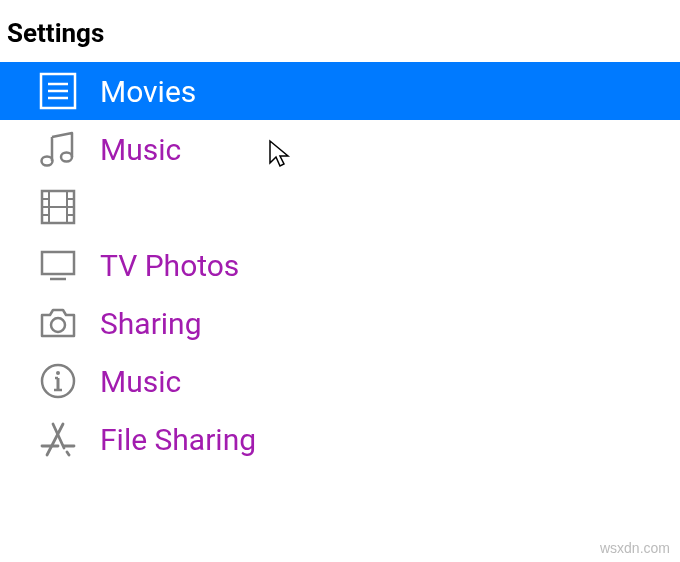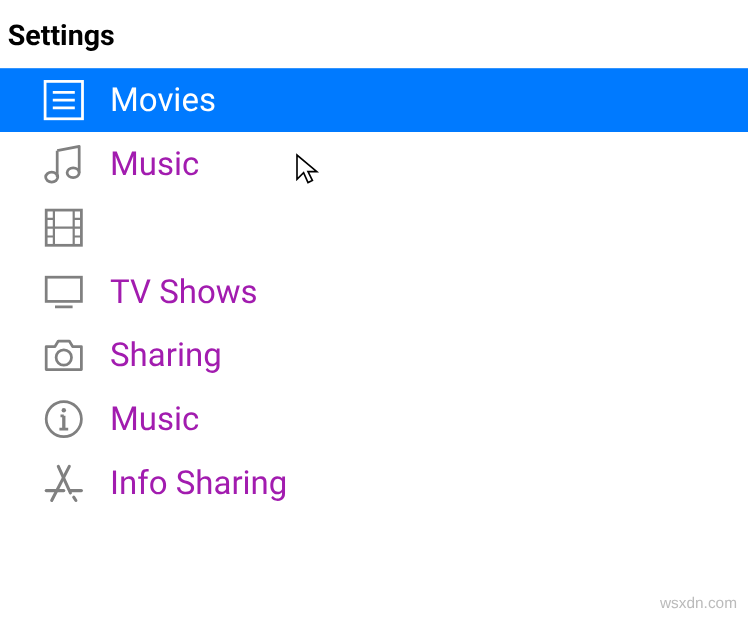--- a/index.html
+++ b/index.html
@@ -116,21 +116,21 @@
     </span>
   </li>
 
   <li class="sidebar-item">
     <span class="icon">
       <svg viewBox="0 0 40 40">
         <rect x="4" y="7" width="32" height="22" fill="none" stroke="#808080" stroke-width="2.5"></rect>
         <line x1="12" y1="34" x2="28" y2="34" stroke="#808080" stroke-width="2.5"></line>
       </svg>
     </span>
-    <span class="label">TV Shows</span>
+    <span class="label">TV Photos</span>
   </li>
 
   <li class="sidebar-item">
     <span class="icon">
       <svg viewBox="0 0 40 40">
         <path d="M 4 12 L 12 12 L 15 7 L 25 7 L 28 12 L 36 12 L 36 33 L 4 33 Z" fill="none" stroke="#808080" stroke-width="2.5" stroke-linejoin="round"></path>
         <circle cx="20" cy="22" r="7" fill="none" stroke="#808080" stroke-width="2.5"></circle>
       </svg>
     </span>
     <span class="label">Sharing</span>
@@ -154,21 +154,21 @@
       <svg viewBox="0 0 40 40">
         <g stroke="#808080" stroke-width="2.8" stroke-linecap="round" fill="none">
           <line x1="15" y1="5" x2="26" y2="29"></line>
           <line x1="25" y1="5" x2="9" y2="36"></line>
           <line x1="4" y1="27" x2="20" y2="27"></line>
           <line x1="26" y1="27" x2="36" y2="27"></line>
           <line x1="29" y1="33" x2="31" y2="36"></line>
         </g>
       </svg>
     </span>
-    <span class="label">Info Sharing</span>
+    <span class="label">File Sharing</span>
   </li>
 
 </ul>
 
 <div class="cursor">
   <svg width="24" height="30" viewBox="0 0 24 30">
     <path d="M 2 2 L 2 24 L 8 18 L 12 27 L 16 25 L 12 17 L 20 17 Z" fill="#fff" stroke="#000" stroke-width="1.5"></path>
   </svg>
 </div>
 

